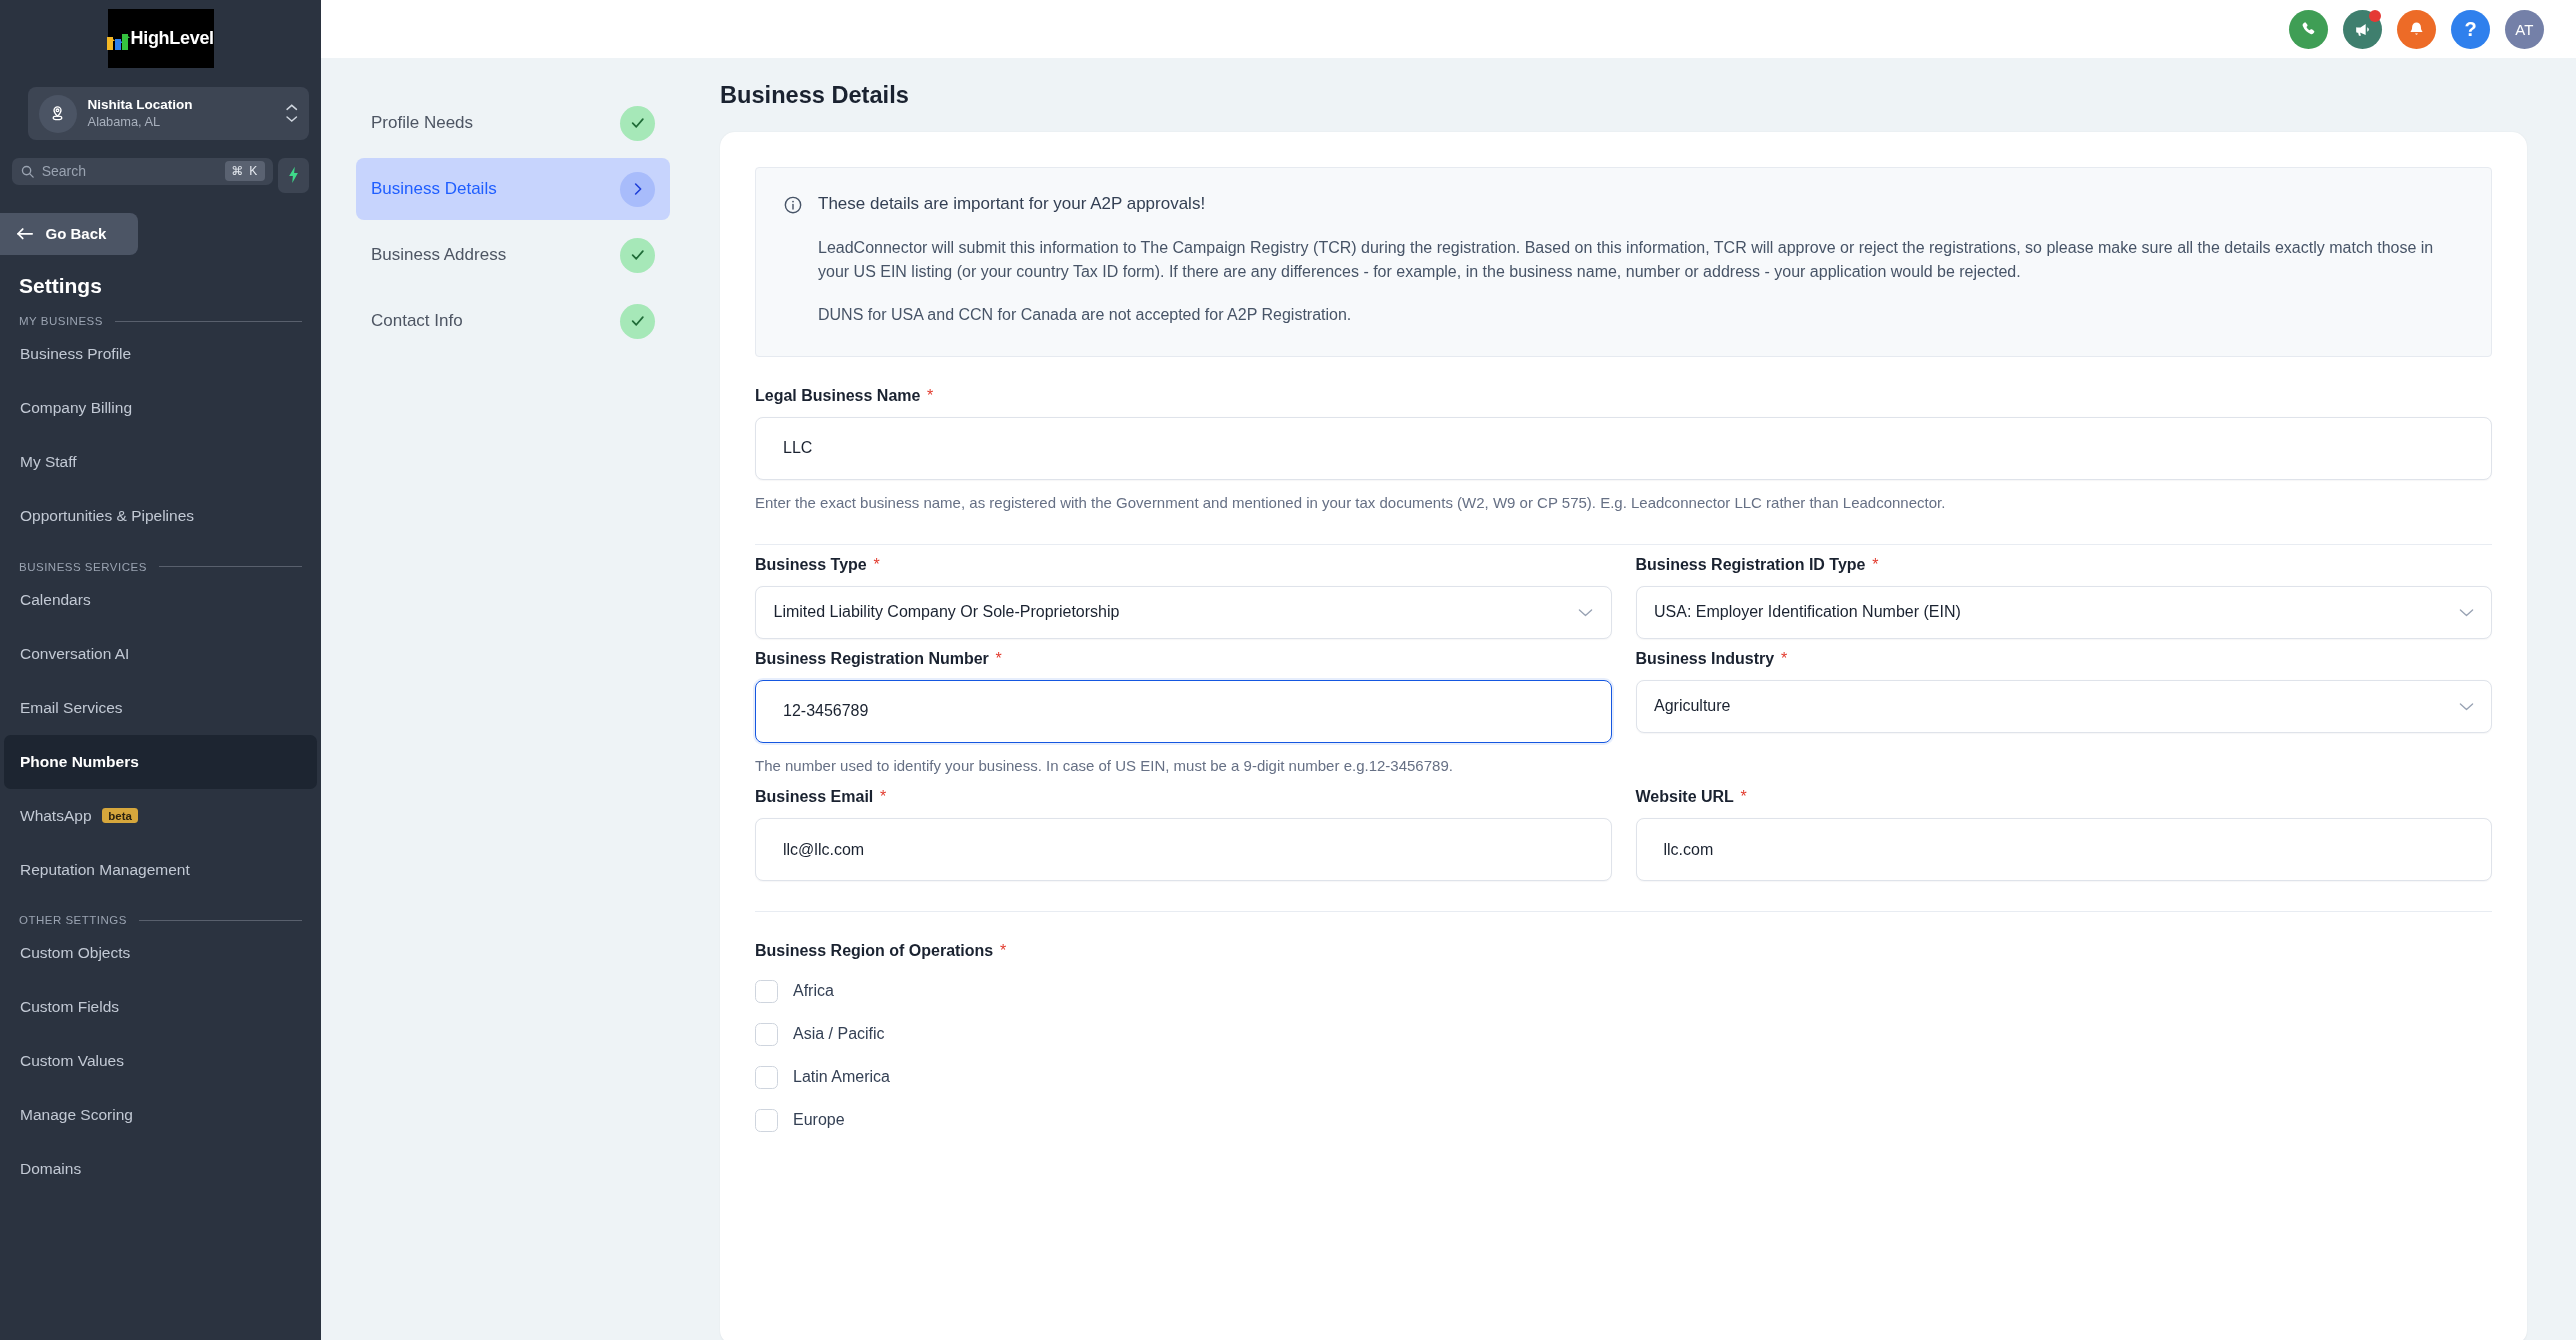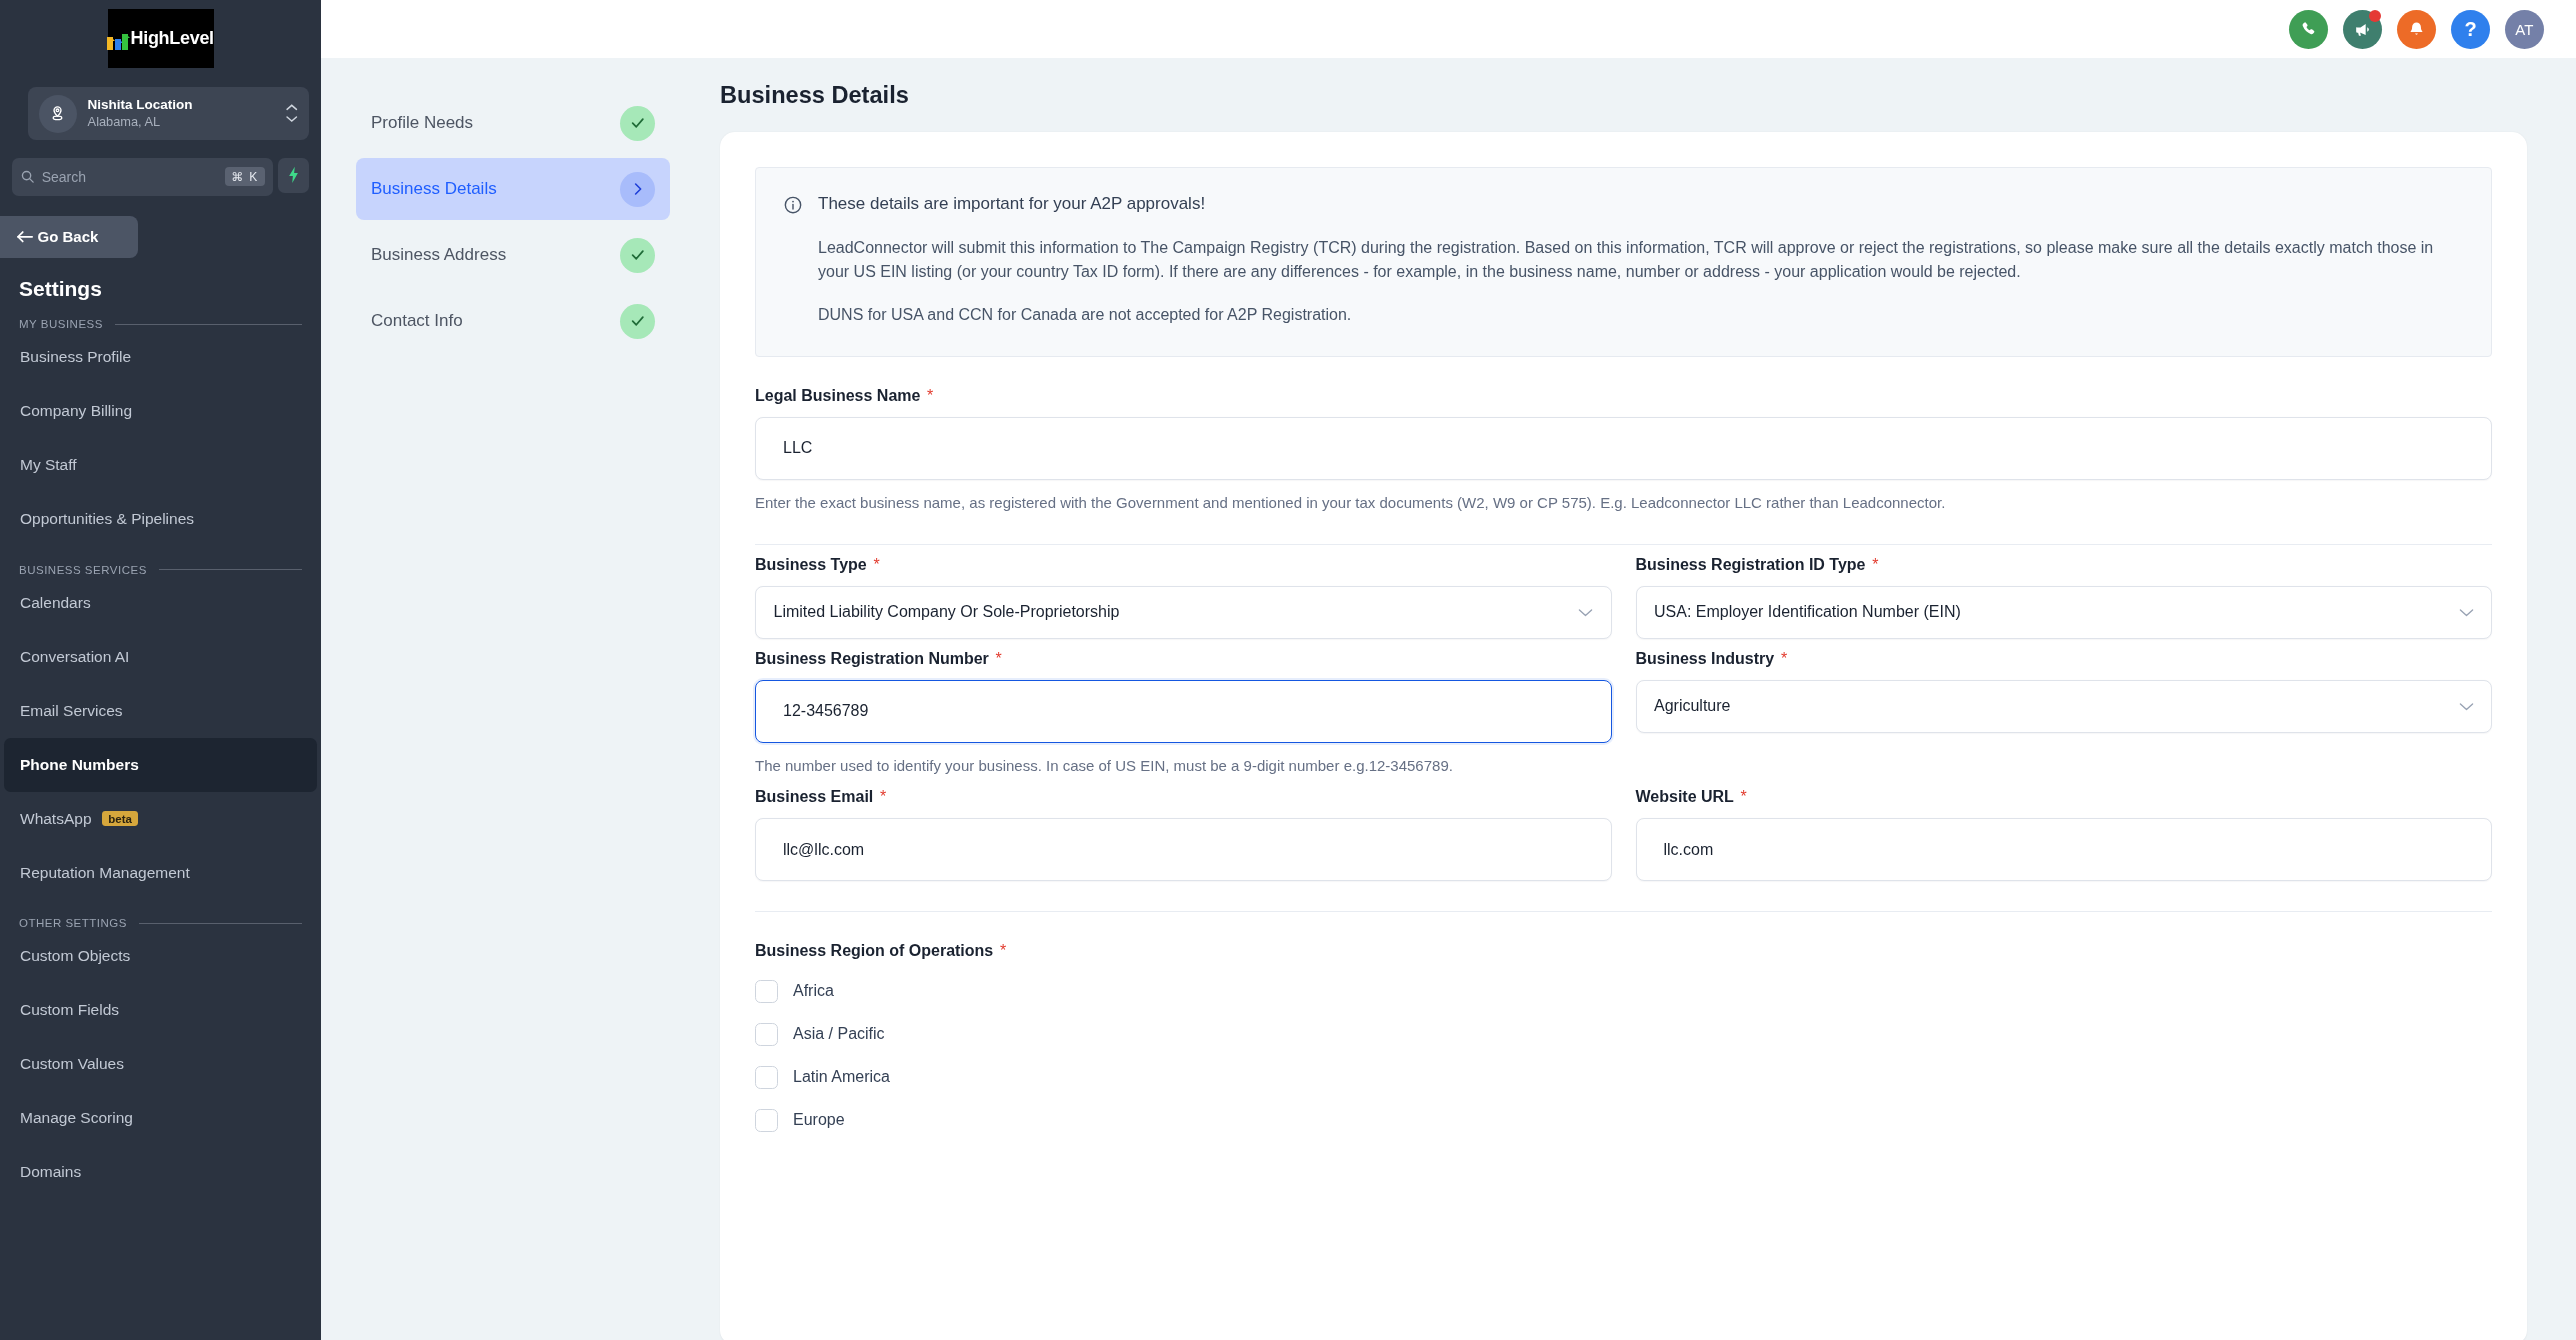--- a/index.html
+++ b/index.html
@@ -50,38 +50,38 @@
     display: flex; align-items: center; justify-content: center;
     flex: 0 0 38px;
   }
   .loc-texts { margin-left: 10.8px; flex: 1; min-width: 0; }
   .loc-name { color: #fff; font-size: 13.5px; font-weight: bold; line-height: 1.25; white-space: nowrap; }
   .loc-sub { color: #a8b0bd; font-size: 12.8px; line-height: 1.25; white-space: nowrap; }
   .loc-chev { color: #cfd5de; display: flex; flex-direction: column; gap: 3.4px; }
 
   .search-row { display: flex; gap: 5.4px; margin: 17.5px 12px 0 12px; }
   .search-box {
-    flex: 1; height: 38px; background: #3d4553; border-radius: 6.7px;
+    flex: 1; height: 27px; background: #3d4553; border-radius: 6.7px;
     display: flex; align-items: center; padding: 0 8px; gap: 6.7px;
   }
   .search-ph { color: #9aa3b1; font-size: 14px; flex: 1; }
   .kbd {
     background: #5a6271; color: #e6eaf0; border-radius: 4px;
     font-size: 12px; padding: 2.7px 6px; letter-spacing: 1.3px;
   }
   .bolt-btn {
     width: 31px; height: 35px; background: #3d4553; border-radius: 6.7px;
     display: flex; align-items: center; justify-content: center;
   }
 
   .goback {
     margin-top: 20px; background: #4c5565;
     border-radius: 0 8px 8px 0;
     height: 42px; width: 138px;
-    display: flex; align-items: center; gap: 4px;
+    display: flex; align-items: center; gap: 12px;
     padding-left: 16px; cursor: pointer;
   }
   .goback-label { color: #fff; font-size: 15px; font-weight: bold; }
 
   .settings-title {
     color: #fff; font-size: 21px; font-weight: bold;
     margin: 19px 0 0 19px;
   }
   .sec-head {
     display: flex; align-items: center; gap: 12px;

